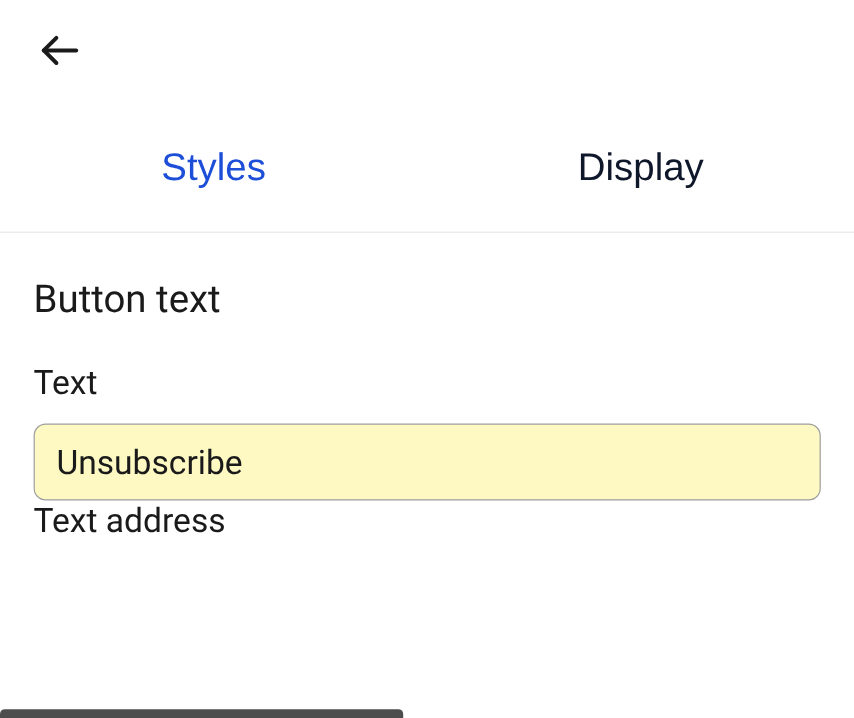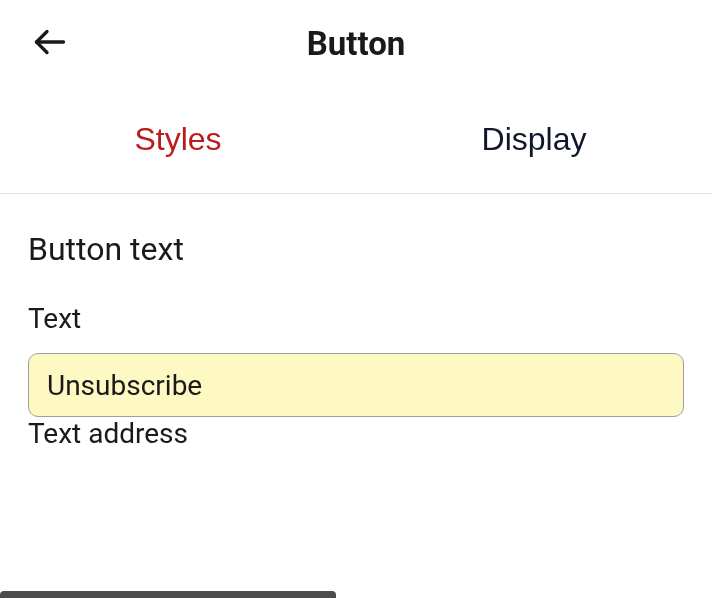--- a/index.html
+++ b/index.html
@@ -56,21 +56,21 @@
       align-items: center;
       justify-content: center;
       cursor: pointer;
       position: relative;
       font-size: 32px;
       color: #0f172a;
       background: none;
       border: none;
     }
     .tab.active {
-      color: #b91c1c;
+      color: #1d4ed8;
       justify-content: center;
     }
     .tab-indicator {
       position: absolute;
       bottom: -1px;
       left: 0;
       height: 8px;
       width: 336px;
       background: #4d4d4d;
       border-top-left-radius: 4px;
@@ -111,21 +111,20 @@
 
 <div class="header">
   <button class="back-button">
     <span>
       <svg viewBox="0 0 24 24" fill="none" stroke="#1a1a1a" stroke-width="2.2" stroke-linecap="round" stroke-linejoin="round">
         <line x1="21" y1="12" x2="3" y2="12"></line>
         <polyline points="10 19 3 12 10 5"></polyline>
       </svg>
     </span>
   </button>
-  <h1 class="page-title">Button</h1>
 </div>
 
 <div class="tabs">
   <button class="tab active">
     <span>Styles</span>
   </button>
   <button class="tab">
     <span>Display</span>
   </button>
   <div class="tab-indicator"></div>

